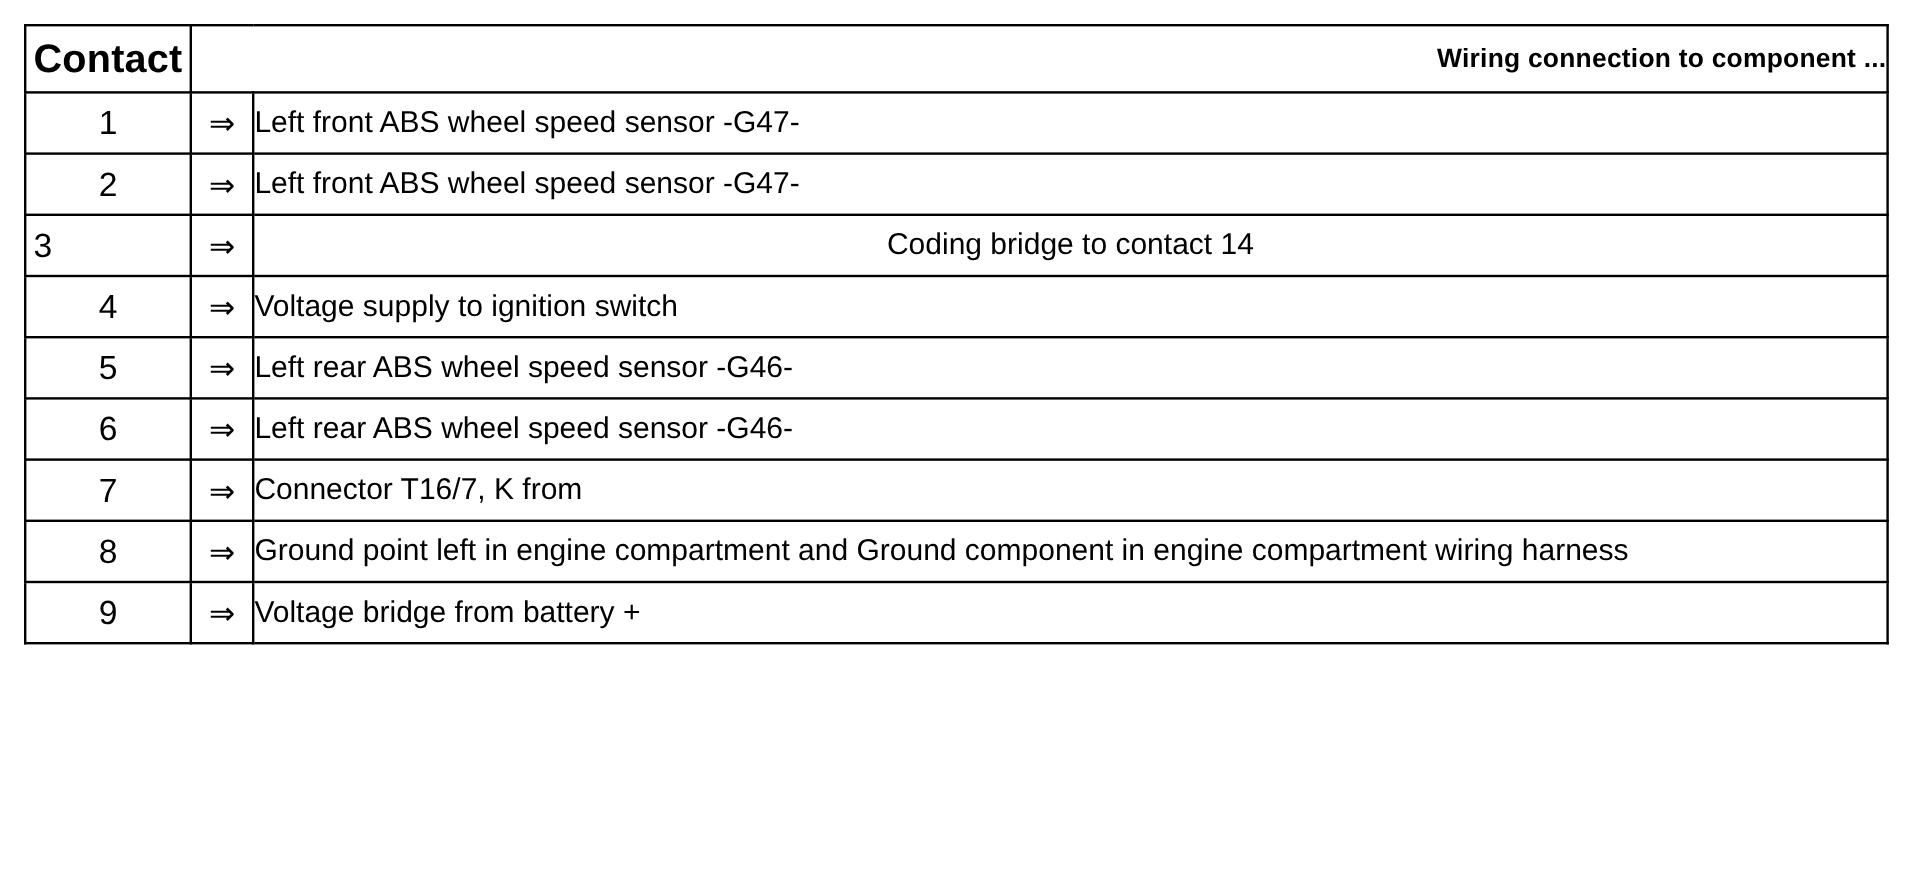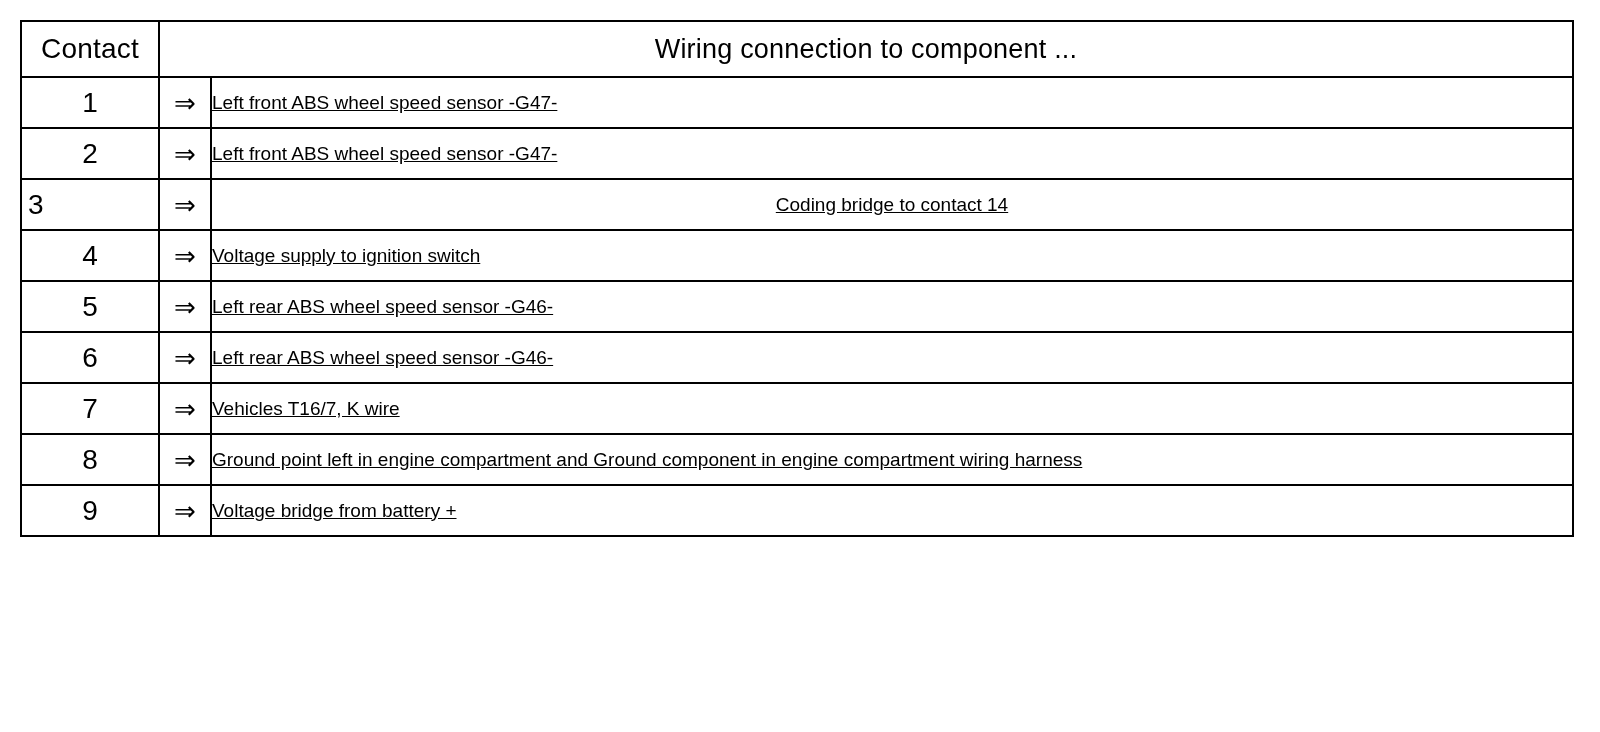--- a/index.html
+++ b/index.html
@@ -42,29 +42,29 @@
 
   
   col.col-contact { width: 138px; }
   col.col-arrow   { width: 52px; }
   col.col-desc    { width: 1362px; }
 
   
   .hdr-contact {
     height: 54px;
     text-align: center;
-    font-size: 28px;
-    font-weight: normal;
+    font-size: 33px;
+    font-weight: bold;
     letter-spacing: 0.2px;
   }
   .hdr-desc {
     height: 54px;
-    text-align: center;
-    font-size: 27px;
-    font-weight: normal;
+    text-align: right;
+    font-size: 22px;
+    font-weight: bold;
     letter-spacing: 0.2px;
   }
 
   
   .pin-row td {
     height: 49px;
   }
 
   .cell-contact {
     text-align: center;
@@ -78,25 +78,24 @@
   }
 
   .cell-arrow {
     text-align: center;
     font-size: 26px;
     line-height: 1;
   }
 
   .cell-desc {
     text-align: left;
-    font-size: 19px;
+    font-size: 25px;
     padding-left: 13px;
     white-space: nowrap;
     overflow: hidden;
-    text-decoration: underline;
   }
   .cell-desc.align-center {
     text-align: center;
     padding-left: 0;
   }
 </style>
 </head>
 <body>
 
 <div class="page">
@@ -141,21 +140,21 @@
           <td class="cell-desc">Left rear ABS wheel speed sensor -G46-</td>
         </tr>
         <tr class="pin-row">
           <td class="cell-contact">6</td>
           <td class="cell-arrow">⇒</td>
           <td class="cell-desc">Left rear ABS wheel speed sensor -G46-</td>
         </tr>
         <tr class="pin-row">
           <td class="cell-contact">7</td>
           <td class="cell-arrow">⇒</td>
-          <td class="cell-desc">Vehicles T16/7, K wire</td>
+          <td class="cell-desc">Connector T16/7, K from</td>
         </tr>
         <tr class="pin-row">
           <td class="cell-contact">8</td>
           <td class="cell-arrow">⇒</td>
           <td class="cell-desc">Ground point left in engine compartment and Ground component in engine compartment wiring harness</td>
         </tr>
         <tr class="pin-row">
           <td class="cell-contact">9</td>
           <td class="cell-arrow">⇒</td>
           <td class="cell-desc">Voltage bridge from battery +</td>

